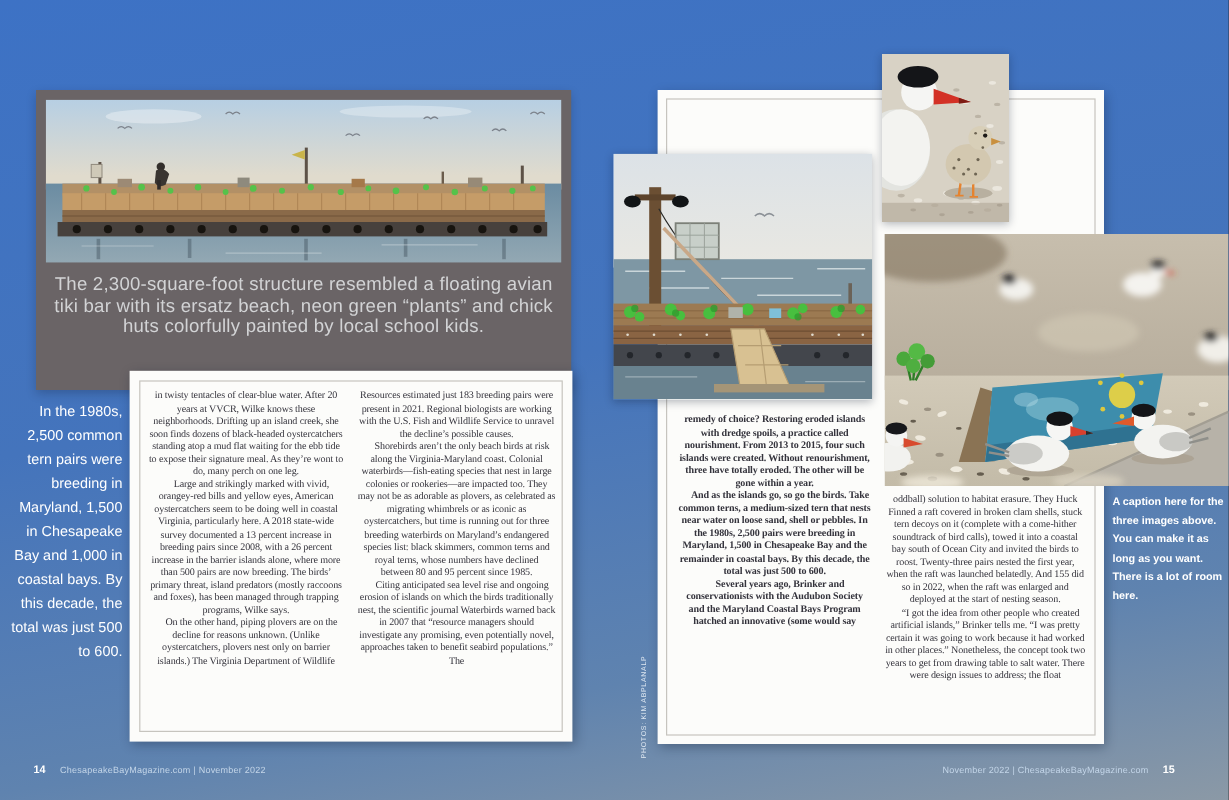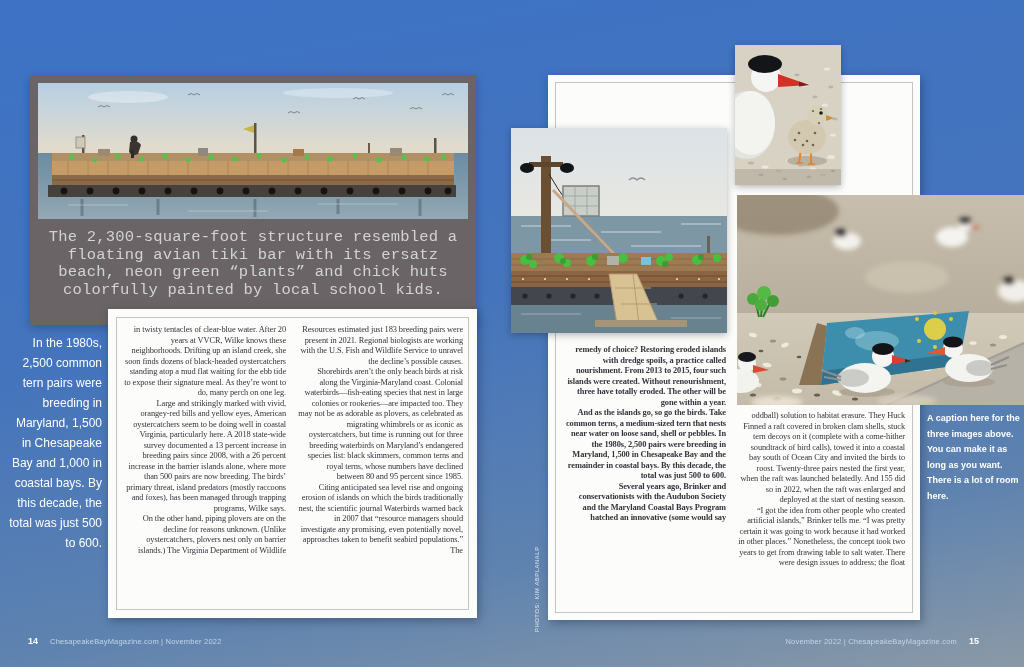--- a/index.html
+++ b/index.html
@@ -6,21 +6,20 @@
   .canvas{
     position:relative;width:1024px;height:667px;overflow:hidden;
     background:linear-gradient(170deg,#3d72c5 0%,#4474bc 45%,#5f83af 78%,#8b99a6 100%);
     font-family:"Liberation Sans",sans-serif;
   }
   
   .hero-box{
     position:absolute;left:30px;top:75px;width:446px;height:250px;
     background:#6a6466;box-sizing:border-box;padding:8px;
     box-shadow:0 3px 8px rgba(10,20,40,.25);
-    font-family:Liberation Mono, monospace;
   }
   .hero-photo{width:430px;height:136px;overflow:hidden;}
   .hero-photo svg{display:block;}
   .hero-caption{
     margin:10px 6px 0 6px;text-align:center;color:#d2d3d5;
     font-size:15.5px;line-height:17.5px;letter-spacing:.2px;font-weight:400;
   }
   
   .pull-quote{
     position:absolute;left:8px;top:333px;width:94px;
@@ -29,21 +28,21 @@
   
   .sheet{position:absolute;background:#fcfcfa;box-shadow:2px 3px 9px rgba(15,25,45,.35);}
   .left-sheet{left:108px;top:309px;width:369px;height:309px;}
   .right-sheet{left:548px;top:75px;width:372px;height:545px;}
   .inner-frame{position:absolute;border:1px solid #c6c4be;pointer-events:none;}
   .left-sheet .inner-frame{left:8px;top:8px;right:8px;bottom:8px;}
   .right-sheet .inner-frame{left:7px;top:7px;right:7px;bottom:7px;}
   
   .col{
     position:absolute;font-family:"Liberation Serif",serif;color:#34333c;
-    font-size:8.4px;line-height:10.5px;letter-spacing:-0.1px;text-align:right;
+    font-size:8.4px;line-height:10.5px;letter-spacing:-0.1px;text-align:center;
   }
   .col p{margin:0;}
   .col p + p{text-indent:9px;}
   .col-1{left:16px;top:16px;width:162px;}
   .col-2{left:190px;top:16px;width:165px;}
   .col-3{left:17px;top:270px;width:161px;font-weight:bold;}
   .col-4{left:189px;top:336px;width:168px;}
   
   .photo{position:absolute;margin:0;overflow:hidden;box-shadow:0 2px 7px rgba(10,20,40,.3);z-index:5;}
   .photo svg{display:block;}

